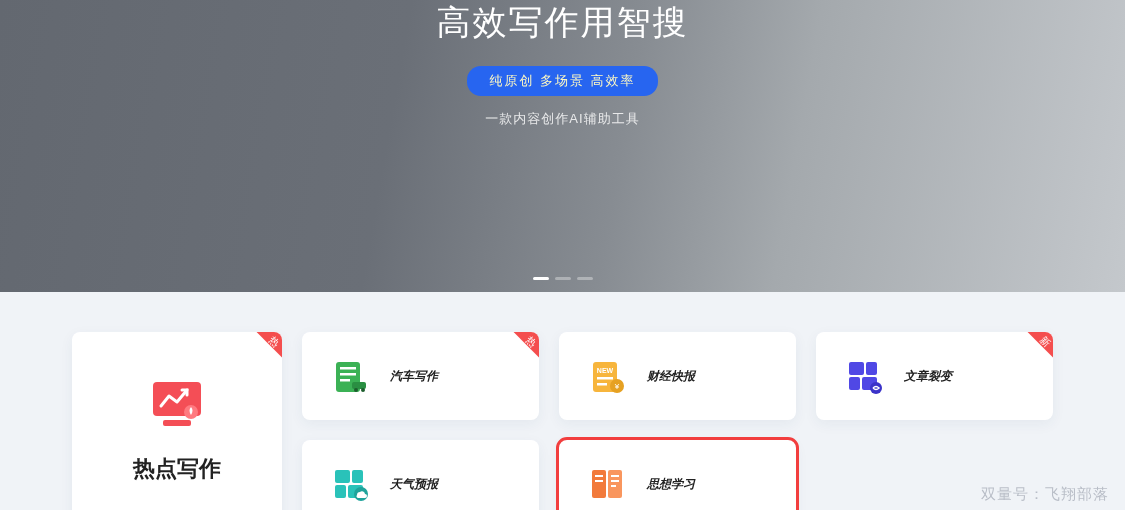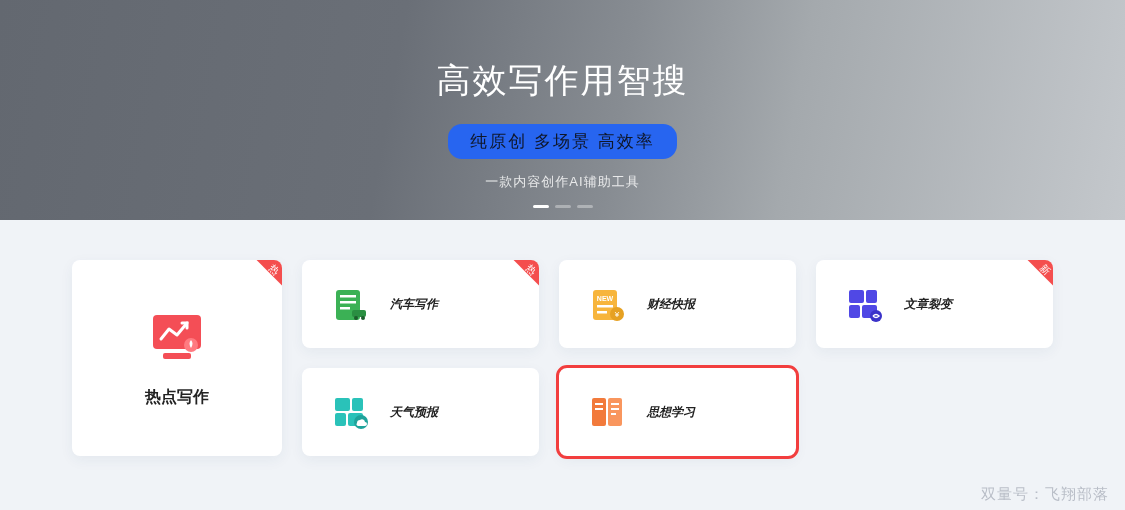--- a/index.html
+++ b/index.html
@@ -6,39 +6,38 @@
   body {
     width: 1125px;
     height: 510px;
     font-family: "Microsoft YaHei", -apple-system, sans-serif;
     background: #f0f3f7;
     overflow: hidden;
     position: relative;
   }
   .hero {
     width: 100%;
-    height: 220px;
+    height: 292px;
     background: linear-gradient(100deg, #636870 0%, #6a6f77 35%, #878c92 55%, #a4a9ad 70%, #c4c8cc 100%);
     position: relative;
     display: flex;
     flex-direction: column;
     align-items: center;
-    padding-top: 58px;
   }
   .hero-title {
     color: #fff;
     font-size: 34px;
     font-weight: 500;
     letter-spacing: 2px;
   }
   .hero-pill {
     margin-top: 20px;
     background: #2765f0;
-    color: #0f172a;
-    font-size: 17px;
+    color: #fef9c3;
+    font-size: 13px;
     padding: 6px 22px;
     border-radius: 14px;
     letter-spacing: 2px;
   }
   .hero-sub {
     margin-top: 14px;
     color: #e8e9ea;
     font-size: 13px;
     letter-spacing: 1px;
     text-align: center;
@@ -68,21 +67,21 @@
     border-radius: 8px;
     box-shadow: 0 4px 14px rgba(40,60,100,0.06);
     position: relative;
     display: flex;
     flex-direction: column;
     align-items: center;
     justify-content: center;
     cursor: pointer;
   }
   .big-card .label {
-    font-size: 16px;
+    font-size: 22px;
     font-weight: 600;
     color: #222;
     margin-top: 22px;
   }
   .ribbon {
     position: absolute;
     top: 0; right: 0;
     width: 34px; height: 34px;
     overflow: hidden;
     border-top-right-radius: 8px;

